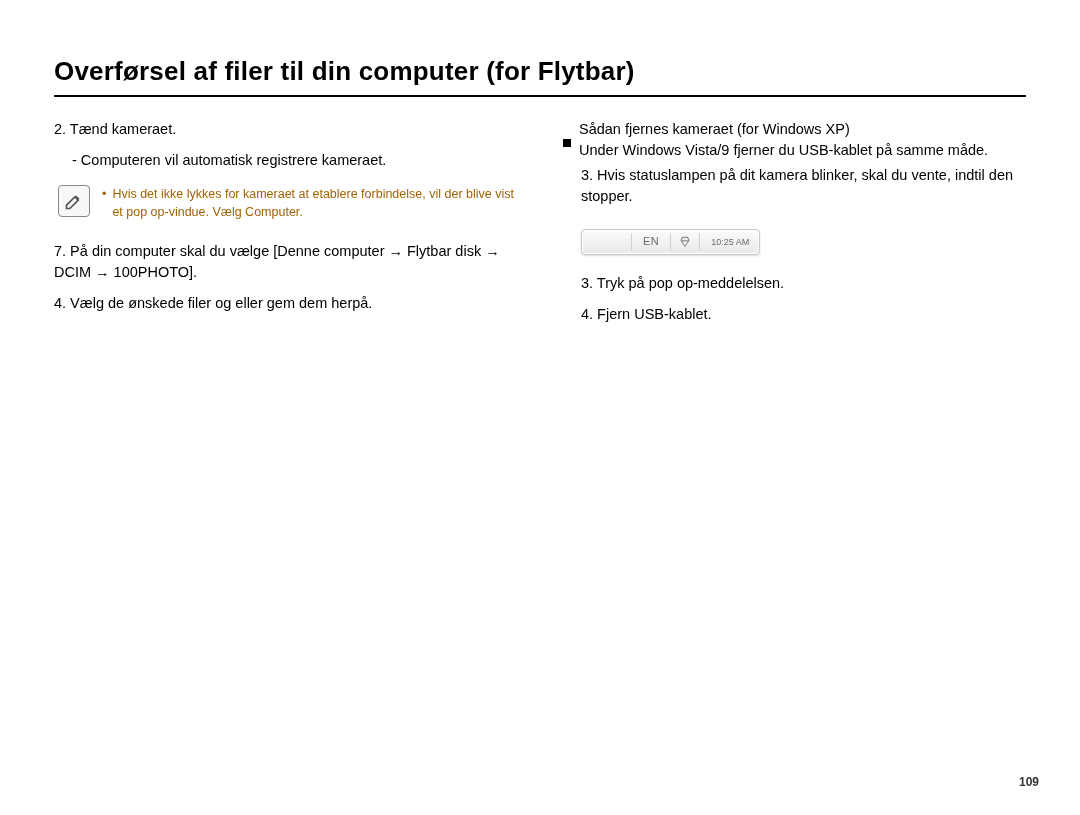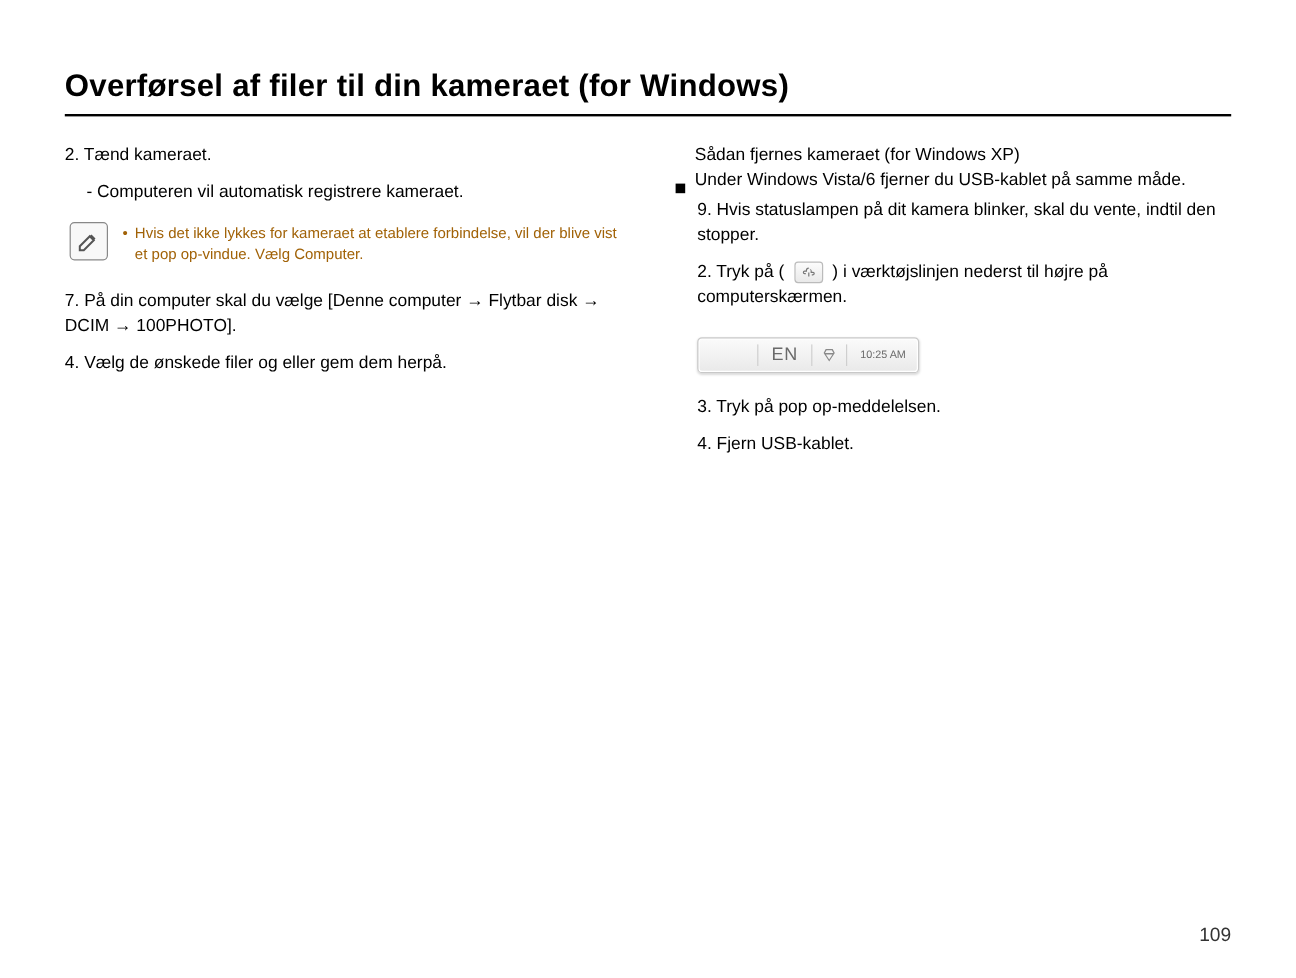--- a/index.html
+++ b/index.html
@@ -10,39 +10,39 @@
   .col{flex:1;font-size:14.5px;line-height:1.45}
   .item{margin:0 0 10px 0}
   .indent1{padding-left:18px}
   .sub{padding-left:18px;margin-top:2px}
   .notebox{display:flex;align-items:flex-start;gap:12px;margin:14px 0 20px 4px}
   .note-icon{width:30px;height:30px;flex:0 0 30px;border:1px solid #888;border-radius:4px;display:flex;align-items:center;justify-content:center;background:#f8f8f8}
   .note-icon svg{width:20px;height:20px;stroke:#555;fill:none;stroke-width:2}
   .note-body{font-size:12.5px;color:#a16207;line-height:1.45}
   .note-body .bul{display:flex;gap:6px}
   .note-body .bul:before{content:"•";}
-  .sect-head{display:flex;align-items:flex-end;gap:8px;margin-bottom:4px}
+  .sect-head{display:flex;align-items:center;gap:8px;margin-bottom:4px}
   .sq{width:8px;height:8px;background:#000;margin-top:6px;flex:0 0 8px}
   .r-line{margin:0 0 10px 0}
   .inline-icon{display:inline-flex;vertical-align:middle;width:22px;height:16px;border:1px solid #bbb;border-radius:3px;background:linear-gradient(#fcfcfc,#e9e9e9);align-items:center;justify-content:center;margin:0 4px}
   .inline-icon svg{width:12px;height:12px;fill:#777}
   .tray{display:inline-flex;align-items:center;margin:12px 0 18px 18px;padding:3px 4px;border:1px solid #c8c8c8;border-radius:4px;background:linear-gradient(#fbfbfb,#e9e9e9);box-shadow:0 1px 2px rgba(0,0,0,.15), inset 0 0 0 1px #fff}
   .tray .spacer{width:40px;height:18px}
   .tray .sep{width:1px;height:18px;background:#cfcfcf;margin:0 5px}
-  .tray .en{font-size:15px;color:#6a6a6a;letter-spacing:.5px;padding:0 6px}
+  .tray .en{font-size:11px;color:#6a6a6a;letter-spacing:.5px;padding:0 6px}
   .tray .ticon{width:18px;height:18px;display:flex;align-items:center;justify-content:center}
   .tray .ticon svg{width:14px;height:14px;fill:#8a8a8a}
   .tray .time{font-size:9px;color:#6a6a6a;padding:0 6px;white-space:nowrap}
-  .pagenum{position:absolute;right:54px;bottom:26px;font-size:16px;font-weight:normal;color:#333}
+  .pagenum{position:absolute;right:41px;bottom:26px;font-size:12px;font-weight:bold;color:#333}
 </style>
 </head>
 <body>
 
 <div class="page">
-  <h1 class="title">Overførsel af filer til din kameraet (for Windows)</h1>
+  <h1 class="title">Overførsel af filer til din computer (for Flytbar)</h1>
   <hr class="hr">
 
   <div class="cols">
 
     <div class="col">
       <div class="item">2. Tænd kameraet.</div>
       <div class="sub">- Computeren vil automatisk registrere kameraet.</div>
 
       <div class="notebox">
         <div class="note-icon">
@@ -60,35 +60,26 @@
 
       <div class="item">7. På din computer skal du vælge [Denne computer → Flytbar disk → DCIM → 100PHOTO].</div>
       <div class="item">4. Vælg de ønskede filer og eller gem dem herpå.</div>
     </div>
 
     <div class="col">
       <div class="sect-head">
         <span class="sq"></span>
         <div>
           <div>Sådan fjernes kameraet (for Windows XP)</div>
-          <div>Under Windows Vista/6 fjerner du USB-kablet på samme måde.</div>
+          <div>Under Windows Vista/9 fjerner du USB-kablet på samme måde.</div>
         </div>
       </div>
 
-      <div class="r-line indent1">9. Hvis statuslampen på dit kamera blinker, skal du vente, indtil den stopper.</div>
+      <div class="r-line indent1">3. Hvis statuslampen på dit kamera blinker, skal du vente, indtil den stopper.</div>
 
-      <div class="r-line indent1">
-        <span>2. Tryk på (</span>
-        <span class="inline-icon">
-          <svg viewBox="0 0 24 24">
-              <path d="M12 4a5 5 0 0 0-5 5H5a3 3 0 0 0 0 6h2v-2H5a1 1 0 1 1 0-2h4V9a3 3 0 1 1 6 0v4h4a1 1 0 1 1 0 2h-2v2h2a3 3 0 0 0 0-6h-2a5 5 0 0 0-5-5zM11 12h2v7h-2z"></path>
-            </svg>
-        </span>
-        <span>) i værktøjslinjen nederst til højre på computerskærmen.</span>
-      </div>
 
       <div class="tray">
         <div class="spacer"></div>
         <div class="sep"></div>
         <div class="en">EN</div>
         <div class="sep"></div>
         <div class="ticon">
           <svg viewBox="0 0 24 24">
               <path d="M7 3h10l3 6-8 12L4 9l3-6zm1.2 2L6 9h12l-2.2-4H8.2zM7.3 11l4.7 7 4.7-7H7.3z"></path>
             </svg>

